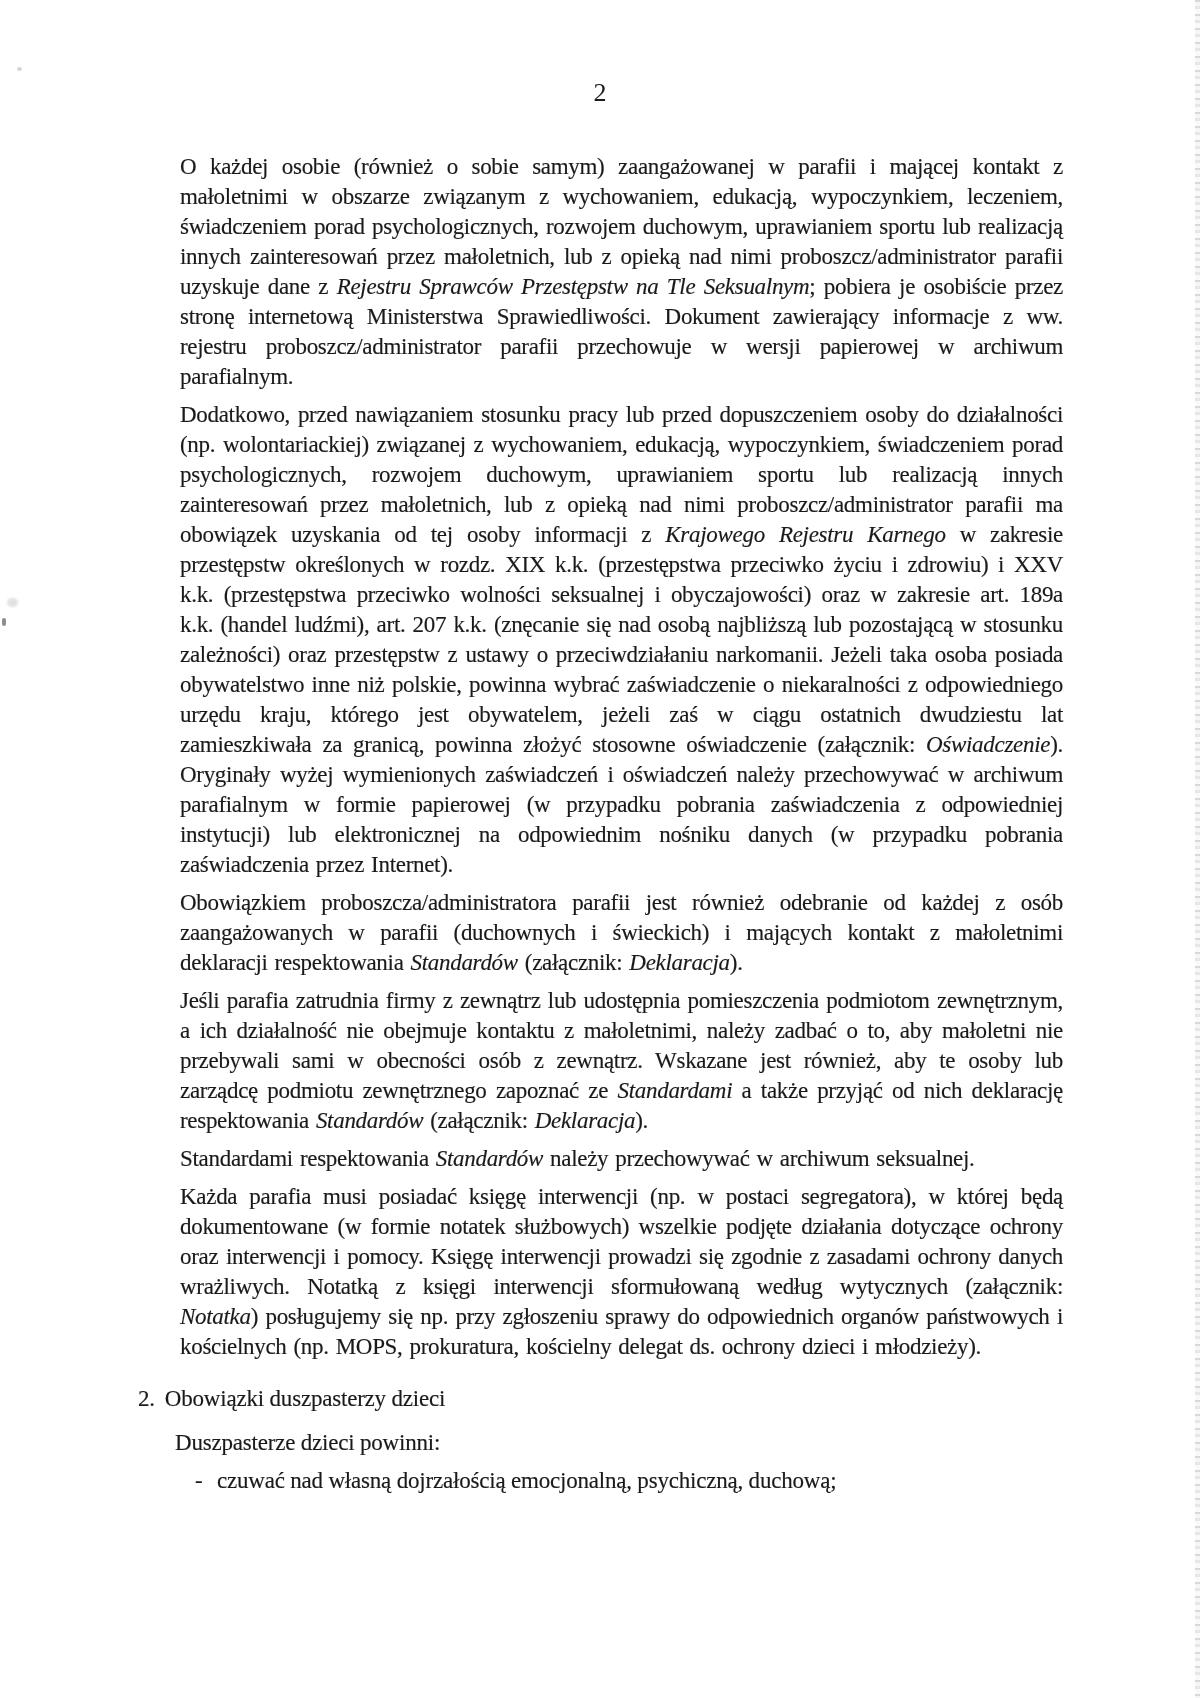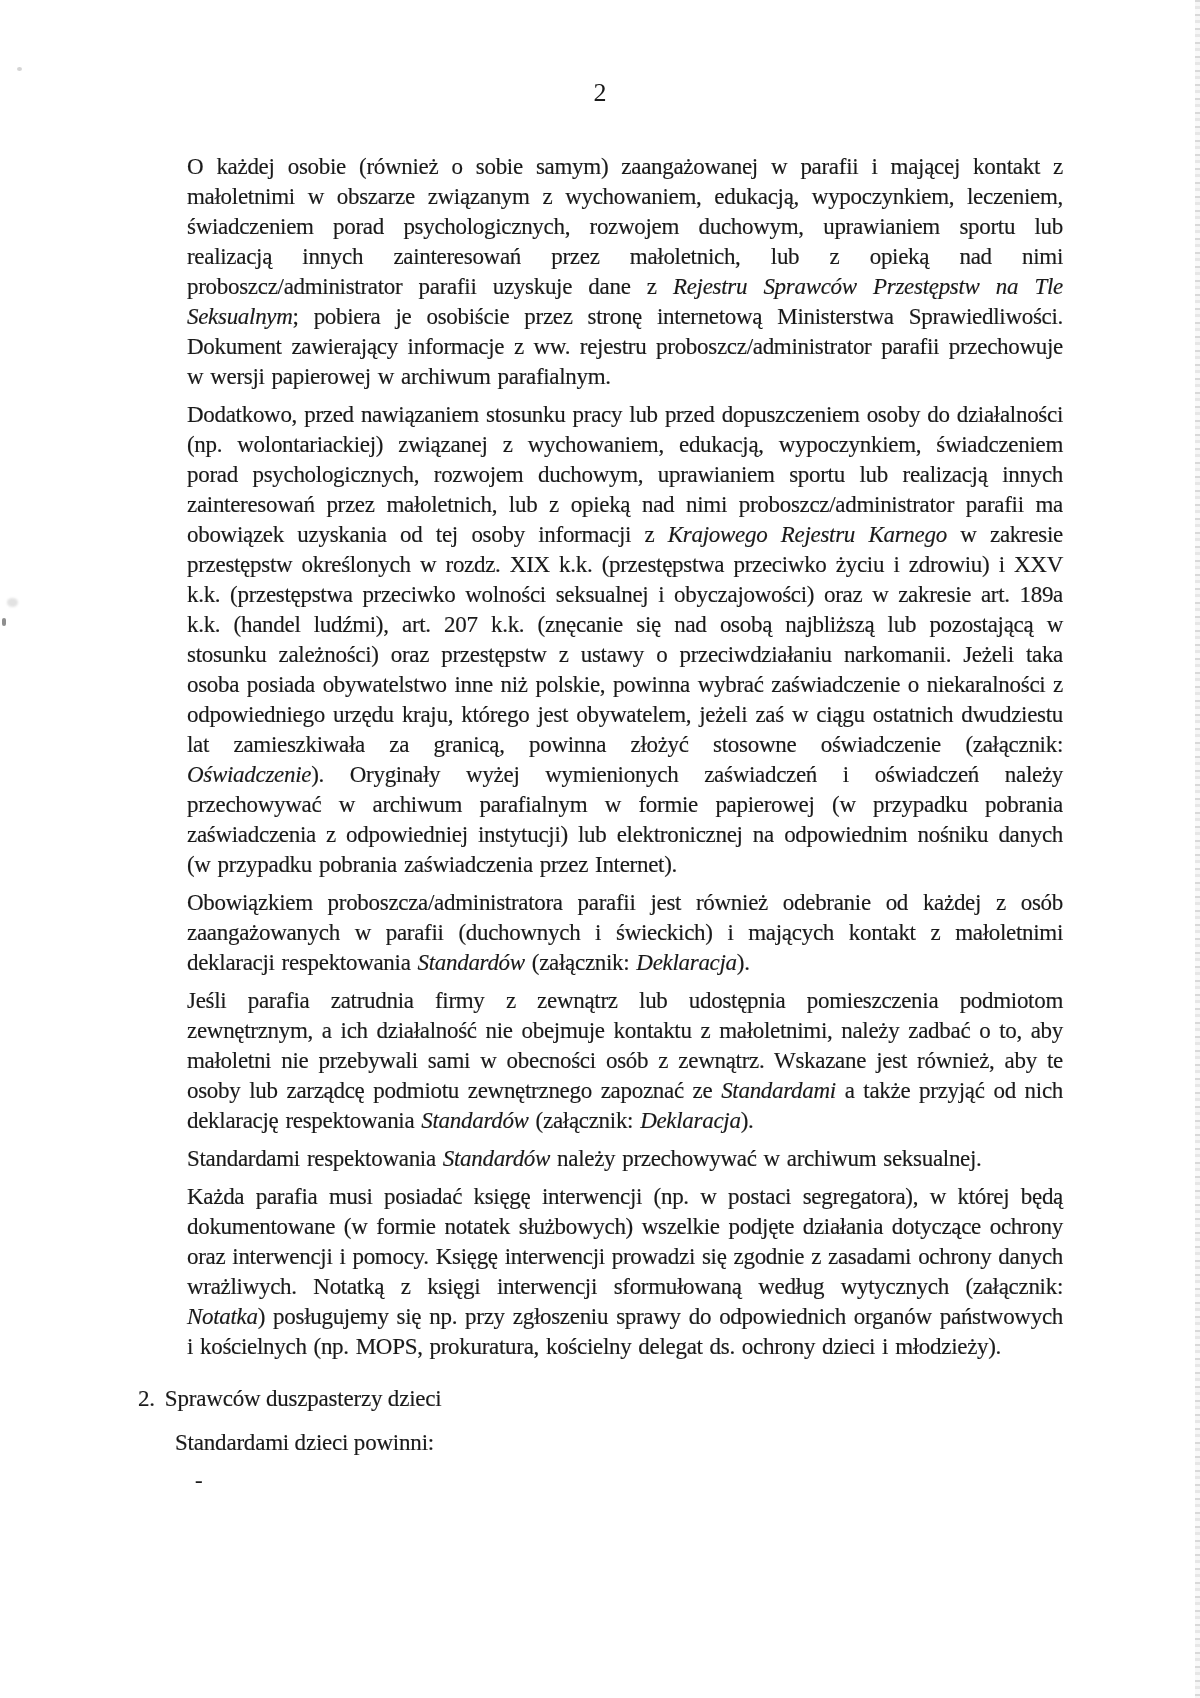--- a/index.html
+++ b/index.html
@@ -15,21 +15,21 @@
   .page-number {
     position: absolute; top: 78px; left: 0; width: 100%;
     text-align: center; font-size: 26px; line-height: 30px;
   }
   .doc-body {
     position: absolute; top: 152px; left: 175px; width: 888px;
     font-size: 23px; line-height: 30px;
     -webkit-text-stroke: 0.2px rgba(20,20,20,0.75);
   }
   .para {
-    margin: 0 0 8px 12px;
+    margin: 0 0 8px 5px;
     text-align: justify;
     letter-spacing: -0.3px;
     word-spacing: 1.5px;
   }
   .para i, .para span { font-kerning: normal; }
   .heading-row {
     display: flex;
     margin: 22px 0 0 -37px;
     letter-spacing: -0.2px;
   }
@@ -63,24 +63,25 @@
 
 <div class="doc-body">
     <p class="para"><span>O każdej osobie (również o sobie samym) zaangażowanej w parafii i mającej kontakt z małoletnimi w obszarze związanym z wychowaniem, edukacją, wypoczynkiem, leczeniem, świadczeniem porad psychologicznych, rozwojem duchowym, uprawianiem sportu lub realizacją innych zainteresowań przez małoletnich, lub z opieką nad nimi proboszcz/administrator parafii uzyskuje dane z </span><i>Rejestru Sprawców Przestępstw na Tle Seksualnym</i><span>; pobiera je osobiście przez stronę internetową Ministerstwa Sprawiedliwości. Dokument zawierający informacje z ww. rejestru proboszcz/administrator parafii przechowuje w wersji papierowej w archiwum parafialnym.</span></p>
     <p class="para"><span>Dodatkowo, przed nawiązaniem stosunku pracy lub przed dopuszczeniem osoby do działalności (np. wolontariackiej) związanej z wychowaniem, edukacją, wypoczynkiem, świadczeniem porad psychologicznych, rozwojem duchowym, uprawianiem sportu lub realizacją innych zainteresowań przez małoletnich, lub z opieką nad nimi proboszcz/administrator parafii ma obowiązek uzyskania od tej osoby informacji z </span><i>Krajowego Rejestru Karnego</i><span> w zakresie przestępstw określonych w rozdz. XIX k.k. (przestępstwa przeciwko życiu i zdrowiu) i XXV k.k. (przestępstwa przeciwko wolności seksualnej i obyczajowości) oraz w zakresie art. 189a k.k. (handel ludźmi), art. 207 k.k. (znęcanie się nad osobą najbliższą lub pozostającą w stosunku zależności) oraz przestępstw z ustawy o przeciwdziałaniu narkomanii. Jeżeli taka osoba posiada obywatelstwo inne niż polskie, powinna wybrać zaświadczenie o niekaralności z odpowiedniego urzędu kraju, którego jest obywatelem, jeżeli zaś w ciągu ostatnich dwudziestu lat zamieszkiwała za granicą, powinna złożyć stosowne oświadczenie (załącznik: </span><i>Oświadczenie</i><span>). Oryginały wyżej wymienionych zaświadczeń i oświadczeń należy przechowywać w archiwum parafialnym w formie papierowej (w przypadku pobrania zaświadczenia z odpowiedniej instytucji) lub elektronicznej na odpowiednim nośniku danych (w przypadku pobrania zaświadczenia przez Internet).</span></p>
     <p class="para"><span>Obowiązkiem proboszcza/administratora parafii jest również odebranie od każdej z osób zaangażowanych w parafii (duchownych i świeckich) i mających kontakt z małoletnimi deklaracji respektowania </span><i>Standardów</i><span> (załącznik: </span><i>Deklaracja</i><span>).</span></p>
     <p class="para"><span>Jeśli parafia zatrudnia firmy z zewnątrz lub udostępnia pomieszczenia podmiotom zewnętrznym, a ich działalność nie obejmuje kontaktu z małoletnimi, należy zadbać o to, aby małoletni nie przebywali sami w obecności osób z zewnątrz. Wskazane jest również, aby te osoby lub zarządcę podmiotu zewnętrznego zapoznać ze </span><i>Standardami</i><span> a także przyjąć od nich deklarację respektowania </span><i>Standardów</i><span> (załącznik: </span><i>Deklaracja</i><span>).</span></p>
     <p class="para"><span>Standardami respektowania </span><i>Standardów</i><span> należy przechowywać w archiwum seksualnej.</span></p>
     <p class="para"><span>Każda parafia musi posiadać księgę interwencji (np. w postaci segregatora), w której będą dokumentowane (w formie notatek służbowych) wszelkie podjęte działania dotyczące ochrony oraz interwencji i pomocy. Księgę interwencji prowadzi się zgodnie z zasadami ochrony danych wrażliwych. Notatką z księgi interwencji sformułowaną według wytycznych (załącznik: </span><i>Notatka</i><span>) posługujemy się np. przy zgłoszeniu sprawy do odpowiednich organów państwowych i kościelnych (np. MOPS, prokuratura, kościelny delegat ds. ochrony dzieci i młodzieży).</span></p>
     <div class="heading-row">
       <span class="heading-number">2.</span>
-      <span>Sprawców duszpasterzy dzieci</span>
+      <span>Obowiązki duszpasterzy dzieci</span>
     </div>
-    <p class="sub-para">Standardami dzieci powinni:</p>
+    <p class="sub-para">Duszpasterze dzieci powinni:</p>
     <div class="bullet-row">
       <span class="bullet-marker">-</span>
+      <span>czuwać nad własną dojrzałością emocjonalną, psychiczną, duchową;</span>
     </div>
   </div>
 
 <div class="edge-strip"></div>
 <div class="speck-1"></div>
 <div class="speck-2"></div>
 <div class="speck-3"></div>
 
 </body></html>

